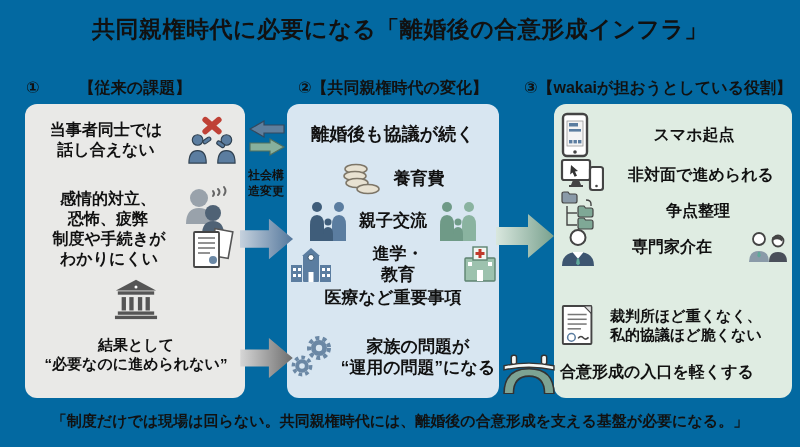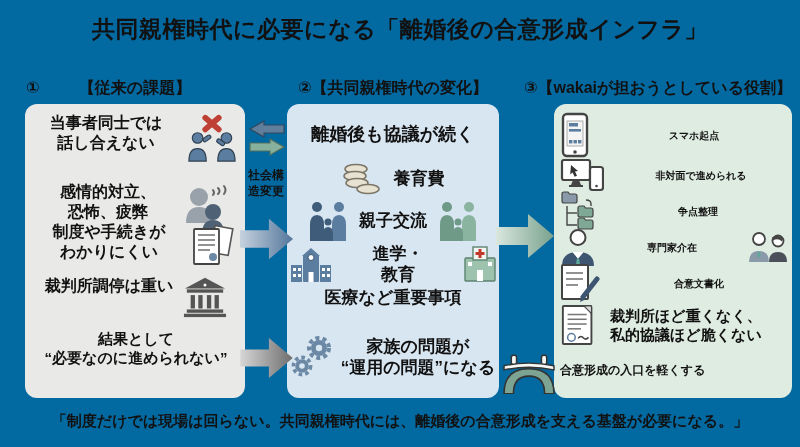--- a/index.html
+++ b/index.html
@@ -6,23 +6,23 @@
   .canvas{position:relative;width:800px;height:447px;background:#0369a1;overflow:hidden;
           font-family:"Liberation Sans","DejaVu Sans",sans-serif;color:#111;font-weight:bold;}
   .title{position:absolute;top:14px;left:0;width:800px;text-align:center;font-size:23px;letter-spacing:.5px;}
   .hdr{position:absolute;top:78px;font-size:16px;text-align:center;}
   .hdr-num{position:absolute;top:78px;font-size:16px;}
   .box{position:absolute;top:104px;height:294px;border-radius:12px;}
   .box1{left:25px;width:220px;background:#e9e9e7;}
   .box2{left:287px;width:212px;background:#d8e6f1;}
   .box3{left:554px;width:238px;background:#dfece2;}
   .txt{white-space:pre-line;}
-  .c1row{position:absolute;left:30px;width:212px;display:flex;justify-content:center;gap:10px;font-size:16px;text-align:center;line-height:1.25;}
+  .c1row{position:absolute;left:30px;width:212px;display:flex;align-items:center;justify-content:center;gap:10px;font-size:16px;text-align:center;line-height:1.25;}
   .c2row{position:absolute;left:289px;width:208px;display:flex;align-items:center;justify-content:center;gap:12px;font-size:17px;text-align:center;line-height:1.25;}
-  .c3row{position:absolute;left:560px;width:228px;display:flex;align-items:center;gap:10px;font-size:10px;line-height:1.3;}
+  .c3row{position:absolute;left:560px;width:228px;display:flex;align-items:center;gap:10px;font-size:16px;line-height:1.3;}
   .c3row .grow{flex:1;text-align:center;}
   .c2head{position:absolute;left:289px;top:122px;width:208px;text-align:center;font-size:18px;}
   .soclabel{position:absolute;left:238px;top:168px;width:56px;text-align:center;font-size:12px;line-height:1.3;}
   .footer{position:absolute;top:412px;left:0;width:800px;text-align:center;font-size:15px;}
   .abs{position:absolute;}
   svg{display:block;flex:none;}
 </style>
 </head>
 <body>
 
@@ -86,21 +86,20 @@
         <line x1="8" y1="13" x2="25" y2="13"></line>
           <line x1="8" y1="18" x2="25" y2="18"></line>
         <line x1="8" y1="23" x2="25" y2="23"></line>
           <line x1="8" y1="28" x2="20" y2="28"></line>
       </g>
       <circle cx="23" cy="35" r="4" fill="#6b88a5"></circle>
     </svg>
   </div>
 
   <div class="c1row" style="top:276px;height:46px;">
-    <span class="txt">裁判所調停は重い</span>
     <svg width="44" height="42" viewBox="0 0 46 42">
       <g fill="#555">
         <path d="M23,1 L44,12 H2 Z"></path>
         <rect x="4" y="13" width="38" height="3.5"></rect>
         <rect x="8" y="19" width="4.5" height="14"></rect>
           <rect x="16" y="19" width="4.5" height="14"></rect>
         <rect x="25" y="19" width="4.5" height="14"></rect>
           <rect x="33" y="19" width="4.5" height="14"></rect>
         <rect x="4" y="34" width="38" height="3.5"></rect>
           <rect x="1" y="38.5" width="44" height="3.5"></rect>
@@ -286,33 +285,20 @@
     <svg width="40" height="30" viewBox="0 0 40 30">
       <circle cx="11" cy="7" r="6" fill="#fff" stroke="#444" stroke-width="1.8"></circle>
       <path d="M1,30 q0-11 10-11 q10,0 10,11 z" fill="#8a9aa8"></path>
       <path d="M10,20 h2 l.8,4 -1.8,1.6 -1.8,-1.6 z" fill="#5fa89a"></path>
       <circle cx="30" cy="9" r="5.5" fill="#fff" stroke="#444" stroke-width="1.8"></circle>
       <path d="M24,5.5 q6,-4 11,1 l-1,3 q-4,-4 -9,-1 z" fill="#444"></path>
       <path d="M21,30 q0-10 9-10 q9,0 9,10 z" fill="#4a4f5a"></path>
     </svg>
   </div>
 
-  <div class="c3row" style="top:263px;height:40px;">
-    <svg width="40" height="40" viewBox="0 0 40 40">
-      <rect x="2" y="2" width="26" height="34" rx="1" fill="#fff" stroke="#444" stroke-width="2"></rect>
-      <g stroke="#777" stroke-width="1.6">
-        <line x1="6" y1="10" x2="23" y2="10"></line>
-          <line x1="6" y1="16" x2="23" y2="16"></line>
-        <line x1="6" y1="22" x2="18" y2="22"></line>
-      </g>
-      <line x1="23" y1="34" x2="37" y2="16" stroke="#3d5570" stroke-width="5" stroke-linecap="round"></line>
-      <path d="M20,39 l1.6,-5.5 3.8,3 z" fill="#3d5570"></path>
-    </svg>
-    <span class="txt grow">合意文書化</span>
-  </div>
 
   <div class="c3row" style="top:301px;height:48px;font-size:15px;">
     <svg width="40" height="46" viewBox="0 0 42 46">
       <rect x="3" y="3" width="30" height="40" rx="1" fill="#fff" stroke="#444" stroke-width="2"></rect>
       <path d="M25,3 L33,11 V3 Z" fill="#ddd" stroke="#444" stroke-width="1.2"></path>
       <g stroke="#777" stroke-width="1.6">
         <line x1="8" y1="12" x2="28" y2="12"></line>
           <line x1="8" y1="17" x2="28" y2="17"></line>
         <line x1="8" y1="22" x2="28" y2="22"></line>
           <line x1="8" y1="27" x2="22" y2="27"></line>
@@ -323,19 +309,19 @@
     <span class="txt">裁判所ほど重くなく、
 私的協議ほど脆くない</span>
   </div>
 
   <svg class="abs" style="left:503px;top:352px;" width="52" height="42" viewBox="0 0 50 40">
     <rect x="8" y="3" width="5" height="9" rx="2" fill="#f5f8f5" stroke="#333" stroke-width="1.4"></rect>
     <rect x="37" y="3" width="5" height="9" rx="2" fill="#f5f8f5" stroke="#333" stroke-width="1.4"></rect>
     <path d="M1,13 Q25,8 49,13 L49,17 Q25,12 1,17 Z" fill="#f5f8f5" stroke="#333" stroke-width="1.4"></path>
     <path d="M1,40 Q1,16 25,16 Q49,16 49,40 H40 Q40,23 25,23 Q10,23 10,40 Z" fill="#7da393" stroke="#333" stroke-width="1.5"></path>
   </svg>
-  <div class="abs" style="left:560px;top:362px;width:228px;font-size:12px;">
+  <div class="abs" style="left:560px;top:362px;width:228px;font-size:16px;">
     <span class="txt">合意形成の入口を軽くする</span>
   </div>
 
   <div class="footer">「制度だけでは現場は回らない。共同親権時代には、離婚後の合意形成を支える基盤が必要になる。」</div>
 
 </div>
 
 </body></html>

